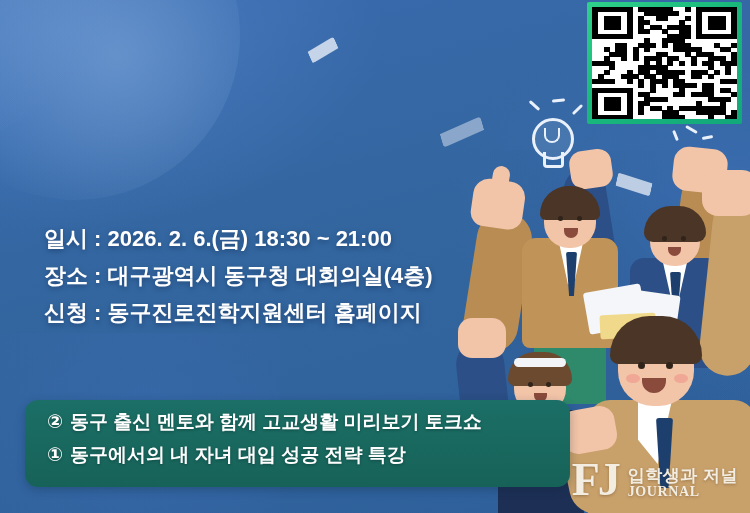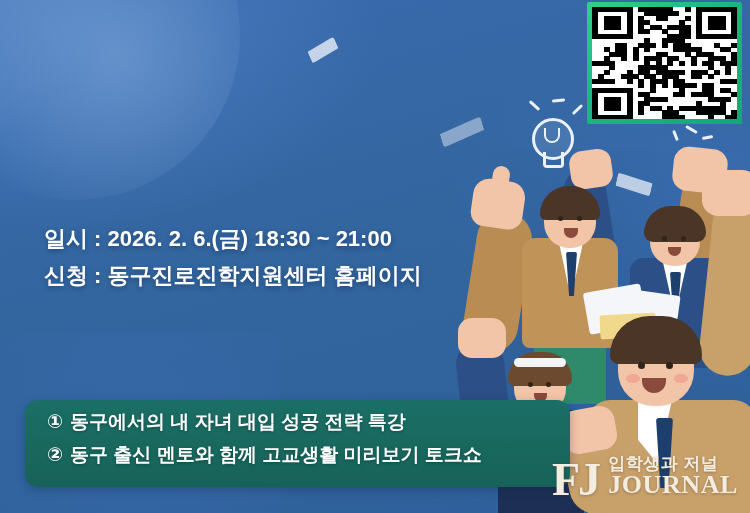--- a/index.html
+++ b/index.html
@@ -193,21 +193,21 @@
     font-size:46px;font-weight:700;line-height:.85;letter-spacing:-2px;
     text-shadow:0 1px 3px rgba(60,40,20,.35);
   }
   .logo-txt{display:flex;flex-direction:column;line-height:1.02;}
   .logo-kr{color:#f3ece0;font-size:17px;font-weight:700;letter-spacing:.5px;
     text-shadow:0 1px 3px rgba(60,40,20,.35);}
   .logo-en1{color:#f3ece0;font-family:"Liberation Serif","DejaVu Serif",serif;
     font-size:19px;font-weight:700;letter-spacing:.6px;
     text-shadow:0 1px 3px rgba(60,40,20,.35);}
   .logo-en2{color:#f3ece0;font-family:"Liberation Serif","DejaVu Serif",serif;
-    font-size:26px;font-weight:700;letter-spacing:.6px;
+    font-size:14px;font-weight:700;letter-spacing:.6px;
     text-shadow:0 1px 3px rgba(60,40,20,.35);}
 </style>
 </head>
 <body>
 
 <div id="poster">
 
   <div class="swoosh sw1"></div>
   <div class="swoosh sw2"></div>
   <div class="swoosh sw3"></div>
@@ -287,29 +287,30 @@
     <div class="sh s4-eye1"></div>
     <div class="sh s4-eye2"></div>
     <div class="sh s4-blush1"></div>
     <div class="sh s4-blush2"></div>
     <div class="sh s4-mouth"></div>
   </div>
 
 
   <div class="info">
     <div class="info-row">일시 : 2026. 2. 6.(금) 18:30 ~ 21:00</div>
+    <div class="info-row">장소 : 대구광역시 동구청 대회의실(4층)</div>
     <div class="info-row">신청 : 동구진로진학지원센터 홈페이지</div>
   </div>
 
   <div class="prog-box">
     <div class="prog-row">
-      <span class="prog-num">①</span><span>동구에서의 내 자녀 대입 성공 전략 특강</span>
+      <span class="prog-num">②</span><span>동구 출신 멘토와 함께 고교생활 미리보기 토크쇼</span>
     </div>
     <div class="prog-row">
-      <span class="prog-num">②</span><span>동구 출신 멘토와 함께 고교생활 미리보기 토크쇼</span>
+      <span class="prog-num">①</span><span>동구에서의 내 자녀 대입 성공 전략 특강</span>
     </div>
   </div>
 
   <div class="qr-wrap">
     <div class="qr-inner" id="qr-inner">
         <div class="qr-cell" style="left: 0px; top: 0px; width: 6px; height: 5px;"></div>
         <div class="qr-cell" style="left: 5.8px; top: 0px; width: 6px; height: 5px;"></div>
         <div class="qr-cell" style="left: 11.6px; top: 0px; width: 6px; height: 5px;"></div>
         <div class="qr-cell" style="left: 17.4px; top: 0px; width: 6px; height: 5px;"></div>
         <div class="qr-cell" style="left: 23.2px; top: 0px; width: 6px; height: 5px;"></div>

